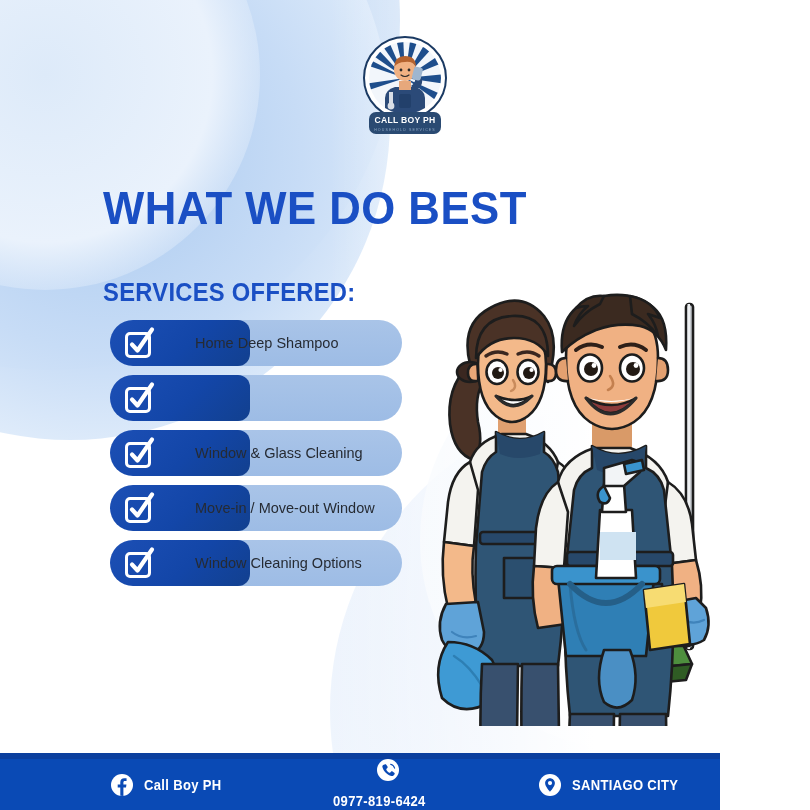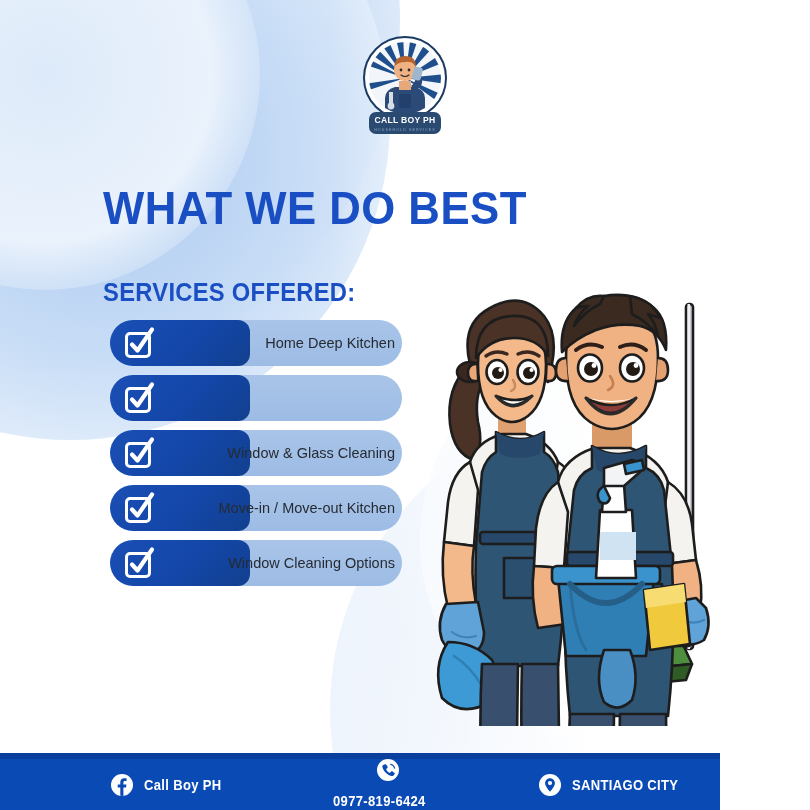--- a/index.html
+++ b/index.html
@@ -2,21 +2,21 @@
 <html><head>
 <meta charset="utf-8">
 <style>
   html,body{margin:0;padding:0;}
   body{
     width:810px;height:810px;overflow:hidden;
     font-family:"Liberation Sans", sans-serif;
     background:#ffffff;
     position:relative;
   }
-  .canvas{position:absolute;inset:0;width:720px;height:810px;overflow:hidden;background:#fff;text-align:right;}
+  .canvas{position:absolute;inset:0;width:720px;height:810px;overflow:hidden;background:#fff;}
 
   
   .bg-layer{position:absolute;inset:0;overflow:hidden;}
   .blob{position:absolute;border-radius:50%;}
   .blob-a{
     left:-300px;top:-330px;width:700px;height:700px;
     background:radial-gradient(circle at 62% 62%, #b9d4f2 0%, #cfe1f7 45%, #e8f1fc 72%, rgba(255,255,255,0) 88%);
   }
   .blob-b{
     left:-250px;top:-200px;width:640px;height:640px;
@@ -180,21 +180,21 @@
 
     <div class="pill">
       <div class="pill-body"></div>
       <div class="pill-cap"></div>
       <div class="pill-check">
         <svg width="32" height="32" viewBox="0 0 32 32">
           <rect x="2.5" y="6.5" width="23" height="23" rx="3.5" fill="none" stroke="#ffffff" stroke-width="3"></rect>
           <path d="M8 17.5 L13.5 23.5 L28 2.5" fill="none" stroke="#ffffff" stroke-width="4.2" stroke-linecap="round" stroke-linejoin="round"></path>
         </svg>
       </div>
-      <div class="pill-text">Home Deep Kitchen</div>
+      <div class="pill-text">Home Deep Shampoo</div>
     </div>
 
 
     <div class="pill">
       <div class="pill-body"></div>
       <div class="pill-cap"></div>
       <div class="pill-check">
         <svg width="32" height="32" viewBox="0 0 32 32">
           <rect x="2.5" y="6.5" width="23" height="23" rx="3.5" fill="none" stroke="#ffffff" stroke-width="3"></rect>
           <path d="M8 17.5 L13.5 23.5 L28 2.5" fill="none" stroke="#ffffff" stroke-width="4.2" stroke-linecap="round" stroke-linejoin="round"></path>
@@ -216,21 +216,21 @@
 
     <div class="pill">
       <div class="pill-body"></div>
       <div class="pill-cap"></div>
       <div class="pill-check">
         <svg width="32" height="32" viewBox="0 0 32 32">
           <rect x="2.5" y="6.5" width="23" height="23" rx="3.5" fill="none" stroke="#ffffff" stroke-width="3"></rect>
           <path d="M8 17.5 L13.5 23.5 L28 2.5" fill="none" stroke="#ffffff" stroke-width="4.2" stroke-linecap="round" stroke-linejoin="round"></path>
         </svg>
       </div>
-      <div class="pill-text">Move-in / Move-out Kitchen</div>
+      <div class="pill-text">Move-in / Move-out Window</div>
     </div>
 
 
     <div class="pill">
       <div class="pill-body"></div>
       <div class="pill-cap"></div>
       <div class="pill-check">
         <svg width="32" height="32" viewBox="0 0 32 32">
           <rect x="2.5" y="6.5" width="23" height="23" rx="3.5" fill="none" stroke="#ffffff" stroke-width="3"></rect>
           <path d="M8 17.5 L13.5 23.5 L28 2.5" fill="none" stroke="#ffffff" stroke-width="4.2" stroke-linecap="round" stroke-linejoin="round"></path>

